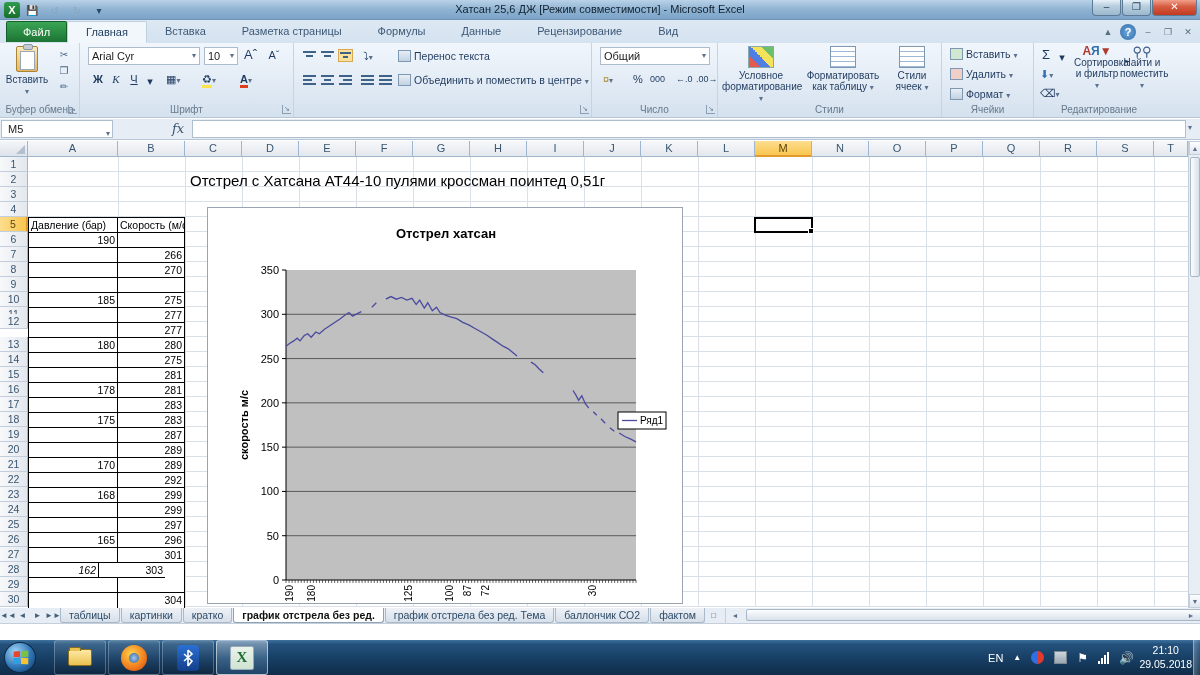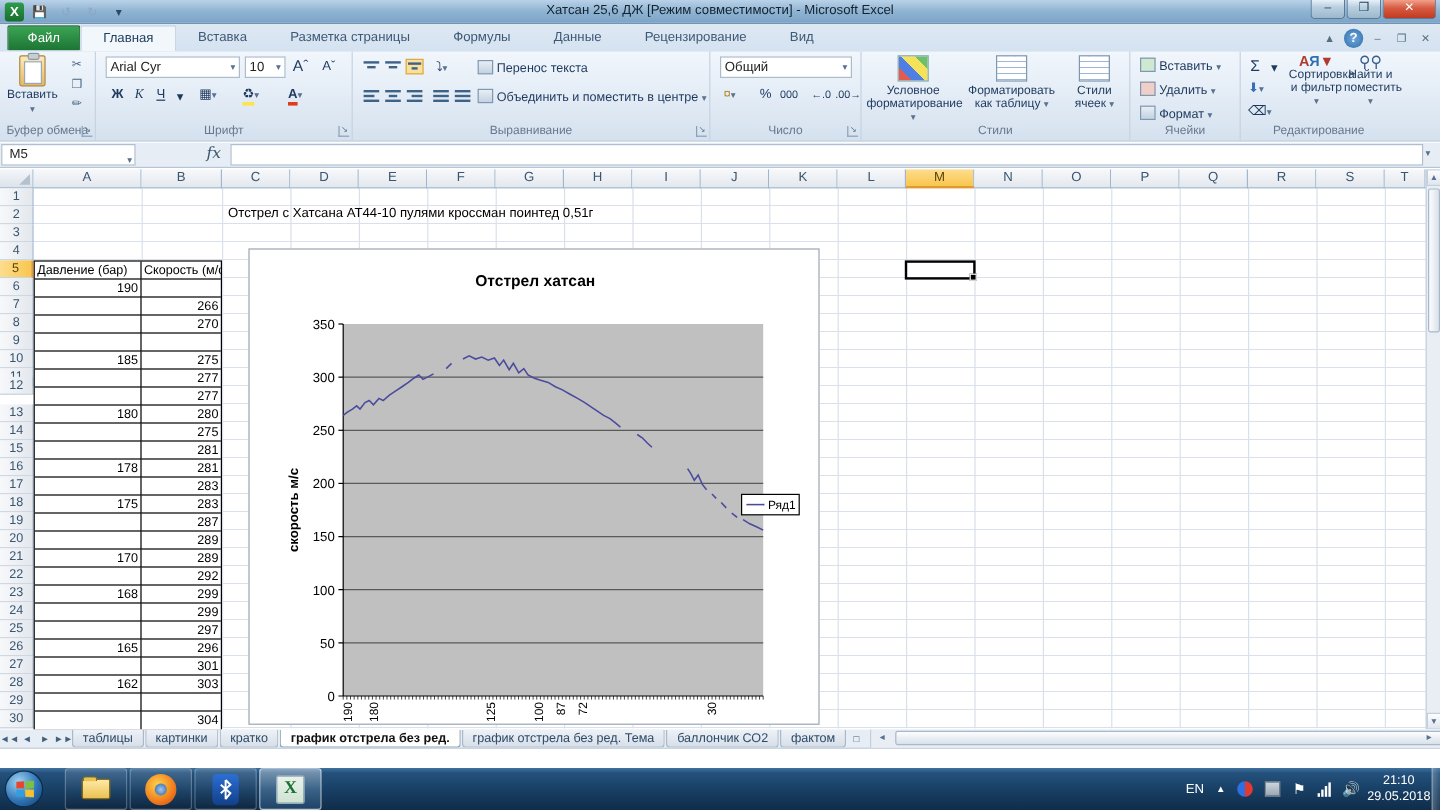--- a/index.html
+++ b/index.html
@@ -90,21 +90,21 @@
     border-left:9px solid transparent; border-bottom:9px solid #b2c0cf; }
   .colhdr { position:absolute; top:0; height:16px; text-align:center; line-height:15px; font-size:11px;
     color:#39556f; background:linear-gradient(#f7f8fa,#e3e8ee); border-right:1px solid #9eb6ce; border-bottom:1px solid #9eb6ce; }
   .colhdr.sel { background:linear-gradient(#fddd8e,#f9c64f); border-bottom:2px solid #e19a2e; color:#5b4308; }
   .rowhdr { position:absolute; left:0; width:28px; text-align:center; font-size:10.5px; color:#39556f;
     background:linear-gradient(90deg,#f7f8fa,#e3e8ee); border-right:1px solid #9eb6ce; border-bottom:1px solid #c2cedb; line-height:14px; }
   .rowhdr.sel { background:linear-gradient(90deg,#fddd8e,#f9c64f); border-right:2px solid #e19a2e; color:#5b4308; }
   .cellsbg { left:28px; top:16px; width:1160px; height:450px;
     background:repeating-linear-gradient(180deg,#fff 0 14px,#d9e0ea 14px 15px); }
   .vline { position:absolute; top:16px; width:1px; height:450px; background:#d9e0ea; }
-  .note2 { left:190px; top:31px; font-size:11px; color:#000; white-space:nowrap; }
+  .note2 { left:190px; top:31px; font-size:15px; color:#000; white-space:nowrap; }
   .xtable { left:28px; top:76px; border:1px solid #000; background:#fff; }
   .xtr { display:flex; height:15px; }
   .xtd { border-right:1px solid #000; border-bottom:1px solid #000; font-size:10.5px; line-height:14px;
     padding:0 2px; color:#000; overflow:hidden; white-space:nowrap; }
   .xtd:last-child { border-right:none; }
   .xtr:last-child .xtd { border-bottom:none; }
   .num { text-align:right; }
   .selbox { left:754px; top:76px; width:59px; height:16px; border:2px solid #000; background:transparent; }
   .selbox:after { content:""; position:absolute; right:-3px; bottom:-3px; width:4px; height:4px; background:#000; border:1px solid #fff; }
   .vscroll { left:1188px; top:0; width:12px; height:467px; background:#e9eef4; border-left:1px solid #c4cfdb; }
@@ -265,21 +265,20 @@
           <i></i>
           <i></i>
         </div>
       <div class="albtn l" style="left:84px;top:30px;">
           <i></i>
           <i></i>
           <i></i>
         </div>
       <div class="rtxt" style="left:104px;top:7px;"><span class="icon12"></span><span>Перенос текста</span></div>
       <div class="rtxt" style="left:104px;top:31px;"><span class="icon12"></span><span>Объединить и поместить в центре</span> <span class="dd">▾</span></div>
-      <div class="glabel">Выравнивание</div>
       <div class="launcher">↘</div>
     </div>
 
     <div class="rgroup" style="left:592px;width:126px;">
       <div class="inputbox" style="left:8px;top:4px;width:110px;">
         <span>Общий</span><span class="dd" style="float:right">▾</span></div>
       <div class="fbtn" style="left:8px;top:28px;"><span style="color:#b08a2a;">¤</span><span class="dd">▾</span></div>
       <div class="fbtn" style="left:38px;top:28px;">%</div>
       <div class="fbtn" style="left:56px;top:28px;font-size:9px;">000</div>
       <div class="fbtn" style="left:82px;top:28px;font-size:9px;">←.0</div>
@@ -499,21 +498,21 @@
         </div>
         <div class="xtr">
           <div class="xtd num" style="width: 89px;">165</div>
           <div class="xtd num" style="width: 66px;">296</div>
         </div>
         <div class="xtr">
           <div class="xtd num" style="width: 89px;"></div>
           <div class="xtd num" style="width: 66px;">301</div>
         </div>
         <div class="xtr">
-          <div class="xtd num" style="width: 89px;">162</div>
+          <div class="xtd num" style="width: 70px; font-style: italic;">162</div>
           <div class="xtd num" style="width: 66px;">303</div>
         </div>
         <div class="xtr">
           <div class="xtd num" style="width: 89px;"></div>
           <div class="xtd num" style="width: 66px;"></div>
         </div>
         <div class="xtr">
           <div class="xtd num" style="width: 89px;"></div>
           <div class="xtd num" style="width: 66px;">304</div>
         </div>

